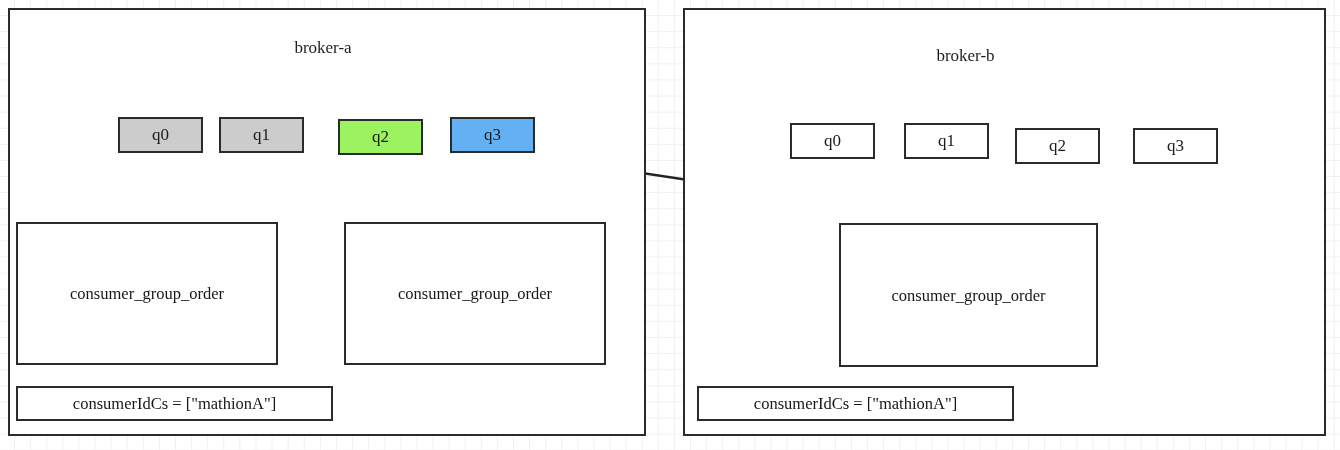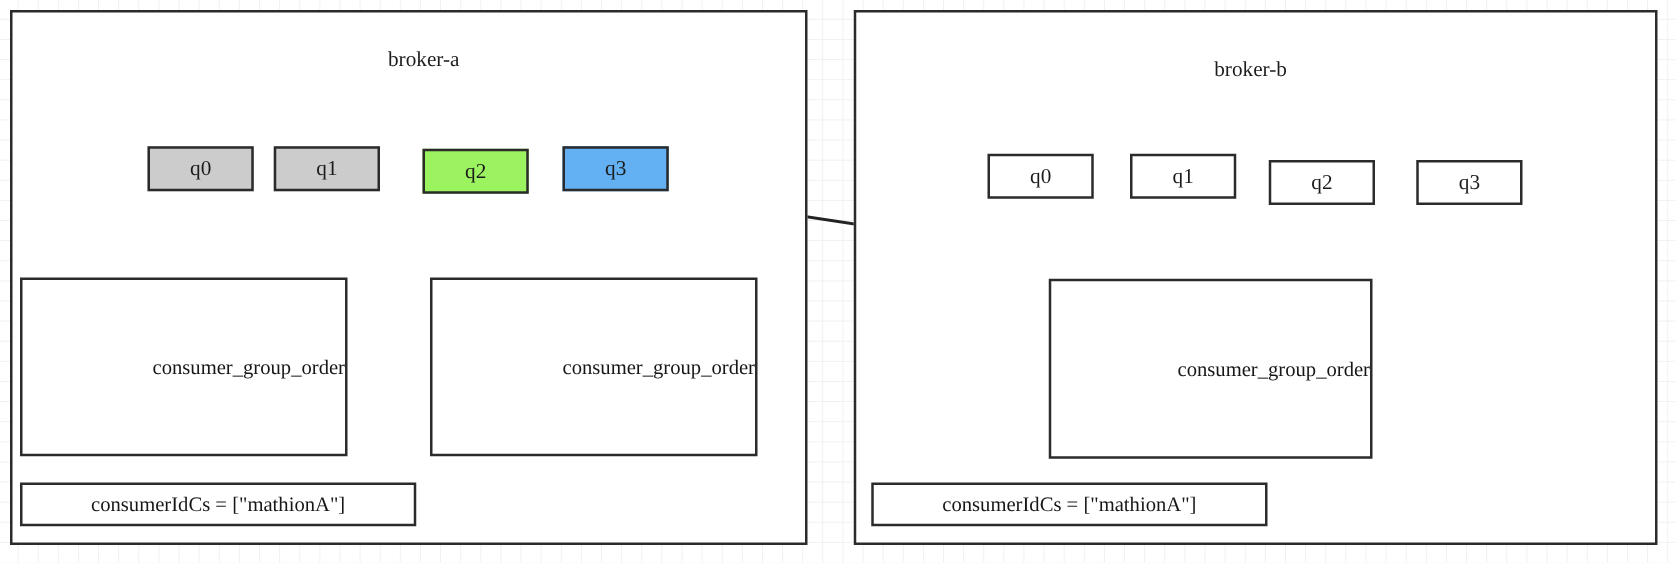--- a/index.html
+++ b/index.html
@@ -57,21 +57,21 @@
   .qbox.gray  { background: #cccccc; }
   .qbox.green { background: #9bf35f; }
   .qbox.blue  { background: #63b0f2; }
   .cgbox {
     position: absolute;
     box-sizing: border-box;
     border: 2.2px solid #2b2b2b;
     background: #ffffff;
     display: flex;
     flex-direction: column;
-    align-items: flex-end;
+    align-items: center;
     justify-content: center;
     font-size: 16.5px;
     line-height: 25px;
     color: #171717;
     text-align: center;
   }
   .idcsbox {
     position: absolute;
     box-sizing: border-box;
     border: 2.2px solid #2b2b2b;
@@ -122,40 +122,40 @@
     <line x1="966" y1="222" x2="510" y2="153" stroke="#232323" stroke-width="2.4" marker-end="url(#arrowhead)"></line>
 
     <circle cx="968" cy="223" r="5.2" fill="#ffffff" stroke="#8a1f1f" stroke-width="1.4"></circle>
     <circle cx="839" cy="295" r="5.2" fill="#ffffff" stroke="#8a1f1f" stroke-width="1.4"></circle>
     <circle cx="1098" cy="295" r="5.2" fill="#ffffff" stroke="#8a1f1f" stroke-width="1.4"></circle>
     <circle cx="968" cy="367" r="5.2" fill="#ffffff" stroke="#8a1f1f" stroke-width="1.4"></circle>
   </svg>
 
   <div class="panel" style="left:8px; top:8px; width:638px; height:428px;"></div>
 
-  <div class="broker-label" style="left:20px; top:38px; width:638px;">broker-a</div>
+  <div class="broker-label" style="left:4px; top:38px; width:638px;">broker-a</div>
 
   <div class="qbox gray" style="left:118px; top:117px; width:85px; height:36px;">q0</div>
   <div class="qbox gray" style="left:219px; top:117px; width:85px; height:36px;">q1</div>
   <div class="qbox green" style="left:338px; top:119px; width:85px; height:36px;">q2</div>
   <div class="qbox blue" style="left:450px; top:117px; width:85px; height:36px;">q3</div>
 
   <div class="cgbox" style="left:16px; top:222px; width:262px; height:143px;">
     <span class="cgline">consumer_group_order</span>
   </div>
 
   <div class="cgbox" style="left:344px; top:222px; width:262px; height:143px;">
     <span class="cgline">consumer_group_order</span>
   </div>
 
   <div class="idcsbox" style="left:16px; top:386px; width:317px; height:35px;">consumerIdCs = ["mathionA"]</div>
 
   <div class="panel" style="left:683px; top:8px; width:643px; height:428px;"></div>
 
-  <div class="broker-label" style="left:679px; top:46px; width:643px;">broker-b</div>
+  <div class="broker-label" style="left:644px; top:46px; width:643px;">broker-b</div>
 
   <div class="qbox" style="left:790px; top:123px; width:85px; height:36px;">q0</div>
   <div class="qbox" style="left:904px; top:123px; width:85px; height:36px;">q1</div>
   <div class="qbox" style="left:1015px; top:128px; width:85px; height:36px;">q2</div>
   <div class="qbox" style="left:1133px; top:128px; width:85px; height:36px;">q3</div>
 
   <div class="cgbox" style="left:839px; top:223px; width:259px; height:144px;">
     <span class="cgline">consumer_group_order</span>
   </div>
 

